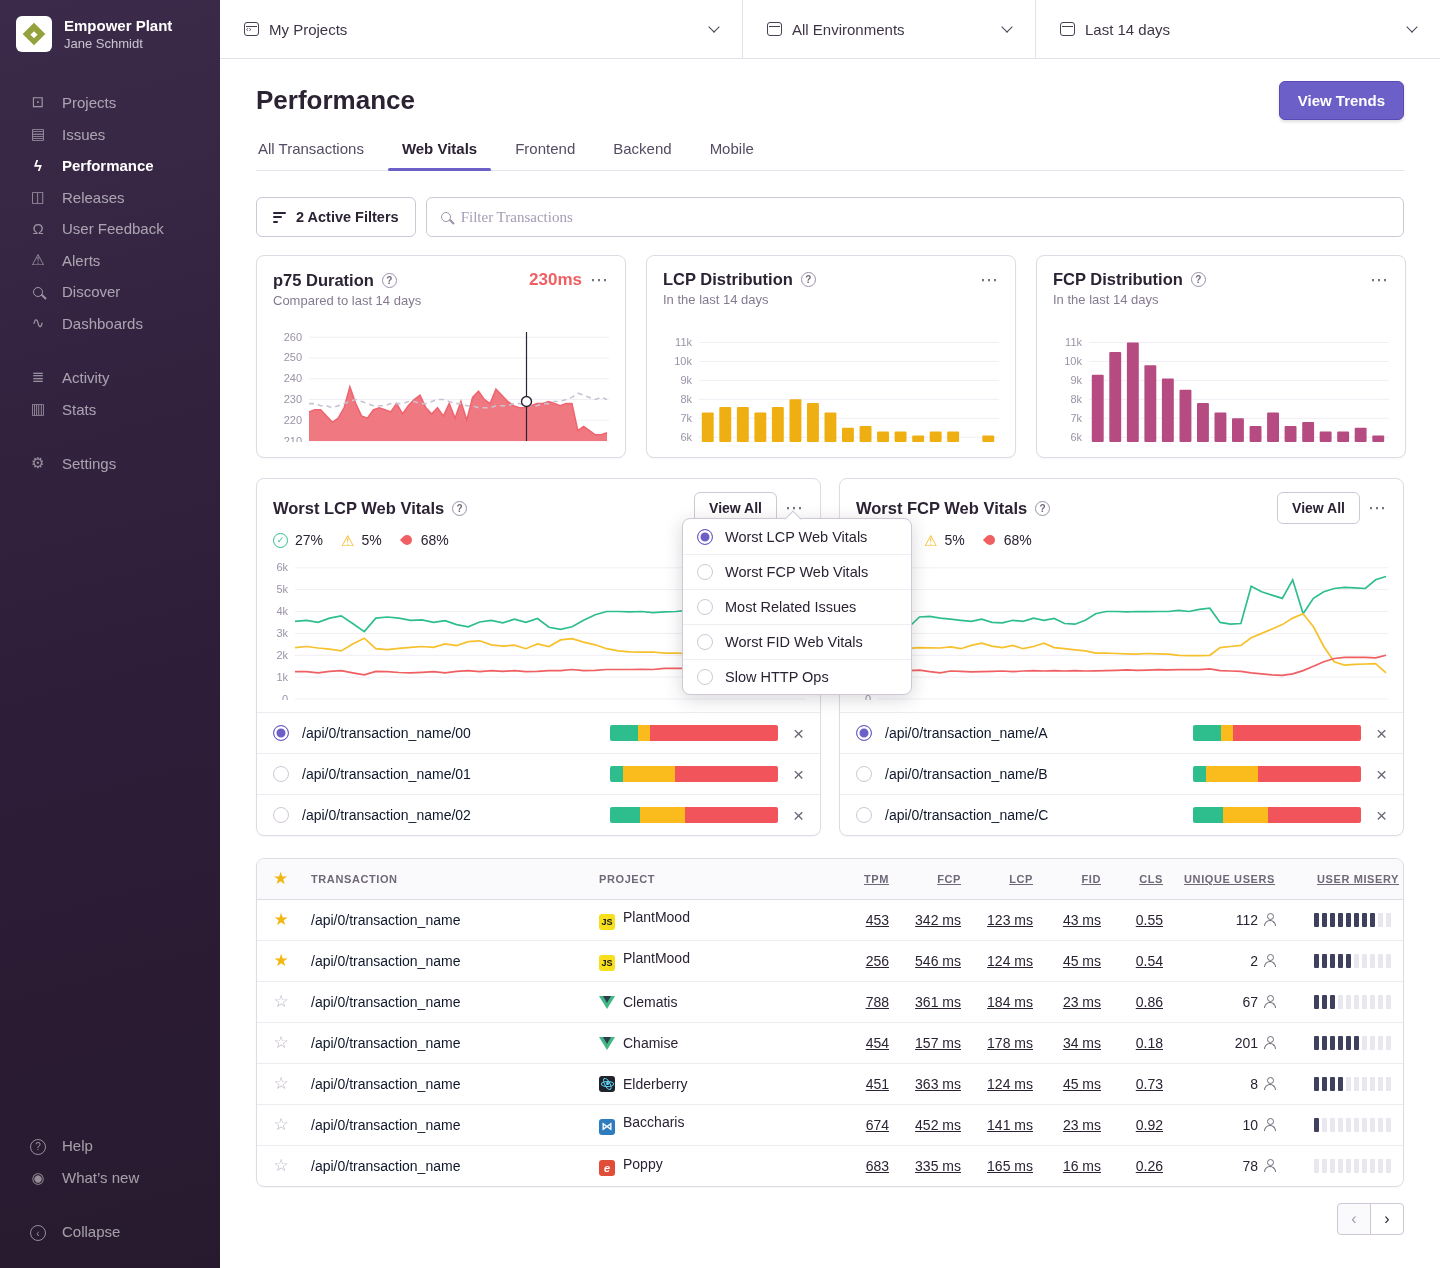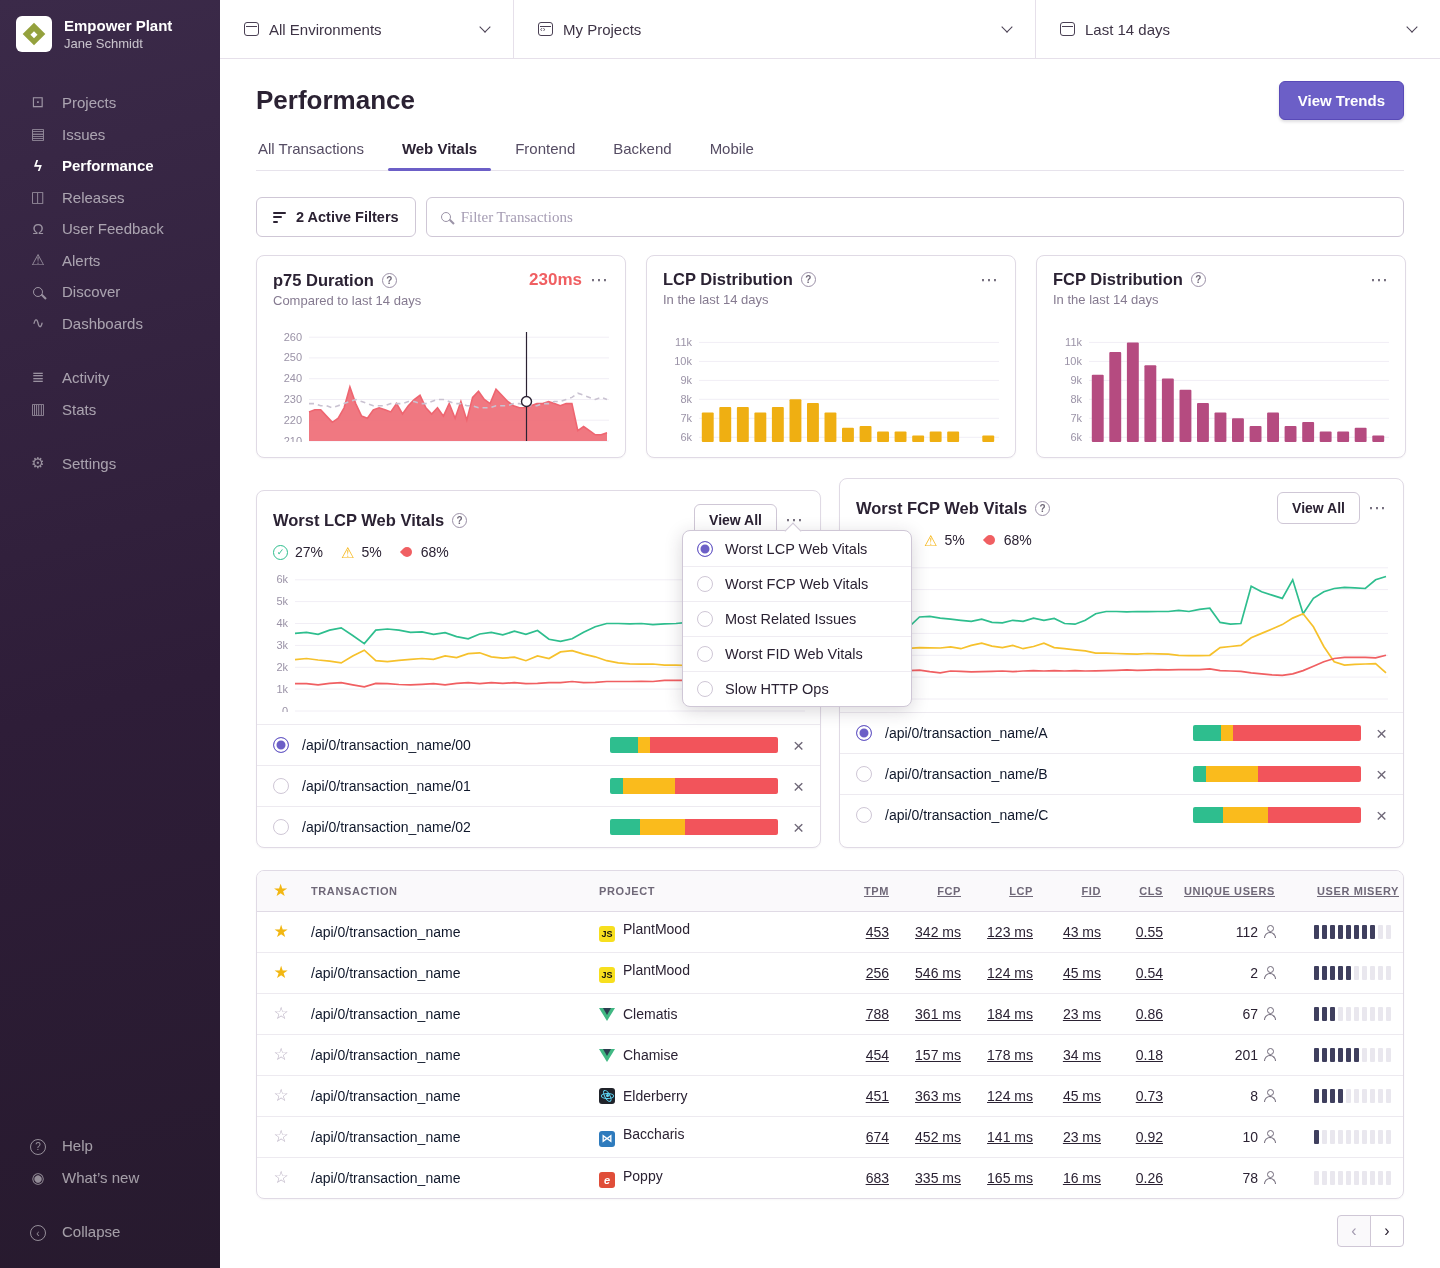--- a/index.html
+++ b/index.html
@@ -84,21 +84,21 @@
   .spacer { flex:1; }
   .c-val { font-size:17px; font-weight:600; color:#f05f62; }
   .dots { color:#6f6878; font-size:18px; letter-spacing:1px; cursor:pointer; line-height:10px; }
   .c-sub { font-size:13px; color:#857a90; margin-top:3px; }
   .c-chart { margin-top:24px; }
 
   
   .vitals { display:grid; grid-template-columns:1fr 1fr; gap:18px; margin-top:20px; }
   .vcard { position:relative; border:1px solid #e0dae5; border-radius:8px; background:#fff;
     padding-top:13px; box-shadow:0 1px 2px rgba(43,34,51,.04); }
-  .vcard.zup { z-index:5;margin-top:12px; }
+  .vcard.zup { z-index:5; }
   .v-head { display:flex; align-items:center; gap:8px; padding:0 16px; }
   .btn-sec { border:1px solid #cfc7d6; background:#fff; border-radius:6px; padding:7px 14px;
     font-weight:700; font-size:14px; color:#2b2233; cursor:pointer; font-family:inherit; }
   .v-legend { display:flex; align-items:center; gap:7px; padding:0 16px; margin-top:8px;
     font-size:14px; color:#2b2233; }
   .v-legend .gap { width:4px; }
   .okc { display:inline-grid; place-items:center; width:15px; height:15px; border:1.6px solid #2ebe8e;
     border-radius:50%; color:#2ebe8e; font-size:9px; font-weight:700; }
   .warn { color:#f6b71b; font-size:15px; line-height:1; }
   .flame { width:10px; height:10px; background:#f05f62; border-radius:50% 0 50% 50%;
@@ -246,29 +246,29 @@
       <div class="nav-item">
           <span class="nicon"><span class="circ">‹</span></span>
           <span>Collapse</span>
         </div>
     </div>
   </aside>
 
   <div class="main">
 
     <div class="topbar">
+      <div class="tb-sec tb1">
+        <span class="ico-frame ico-proj"></span>
+        <span class="tb-label">My Projects</span>
+        <span class="tb-spacer"></span>
+        <span class="chev"></span>
+      </div>
       <div class="tb-sec tb2">
         <span class="ico-frame"></span>
         <span class="tb-label">All Environments</span>
-        <span class="tb-spacer"></span>
-        <span class="chev"></span>
-      </div>
-      <div class="tb-sec tb1">
-        <span class="ico-frame ico-proj"></span>
-        <span class="tb-label">My Projects</span>
         <span class="tb-spacer"></span>
         <span class="chev"></span>
       </div>
       <div class="tb-sec tb3">
         <span class="ico-frame"></span>
         <span class="tb-label">Last 14 days</span>
         <span class="tb-spacer"></span>
         <span class="chev"></span>
       </div>
     </div>

